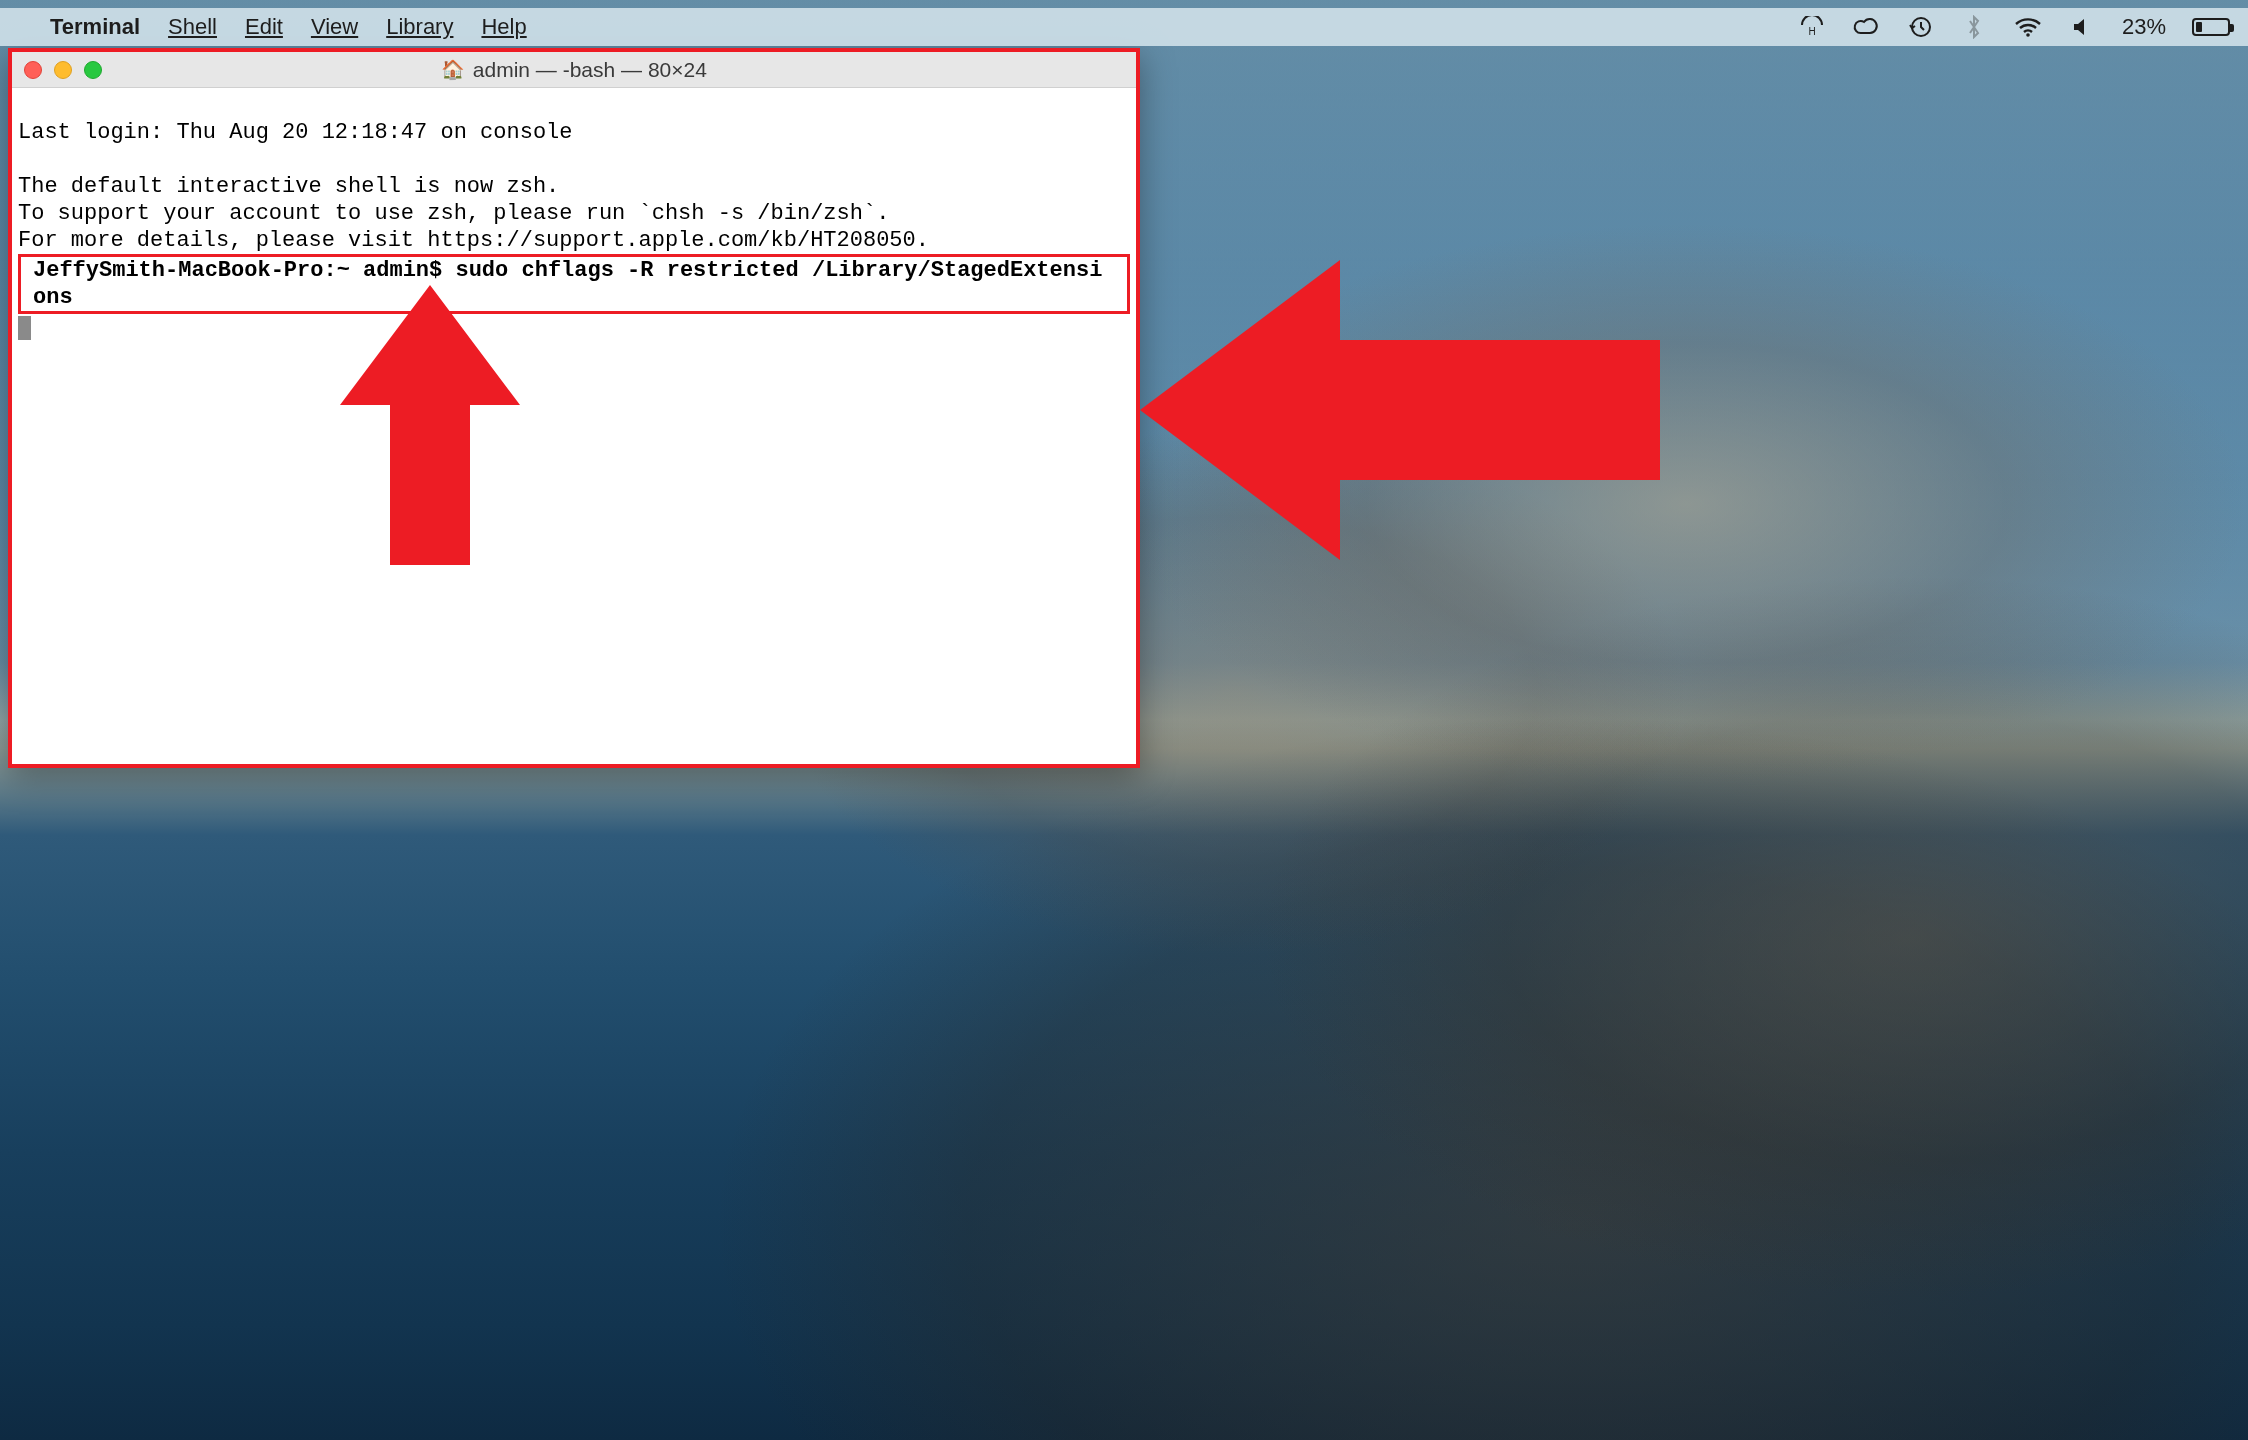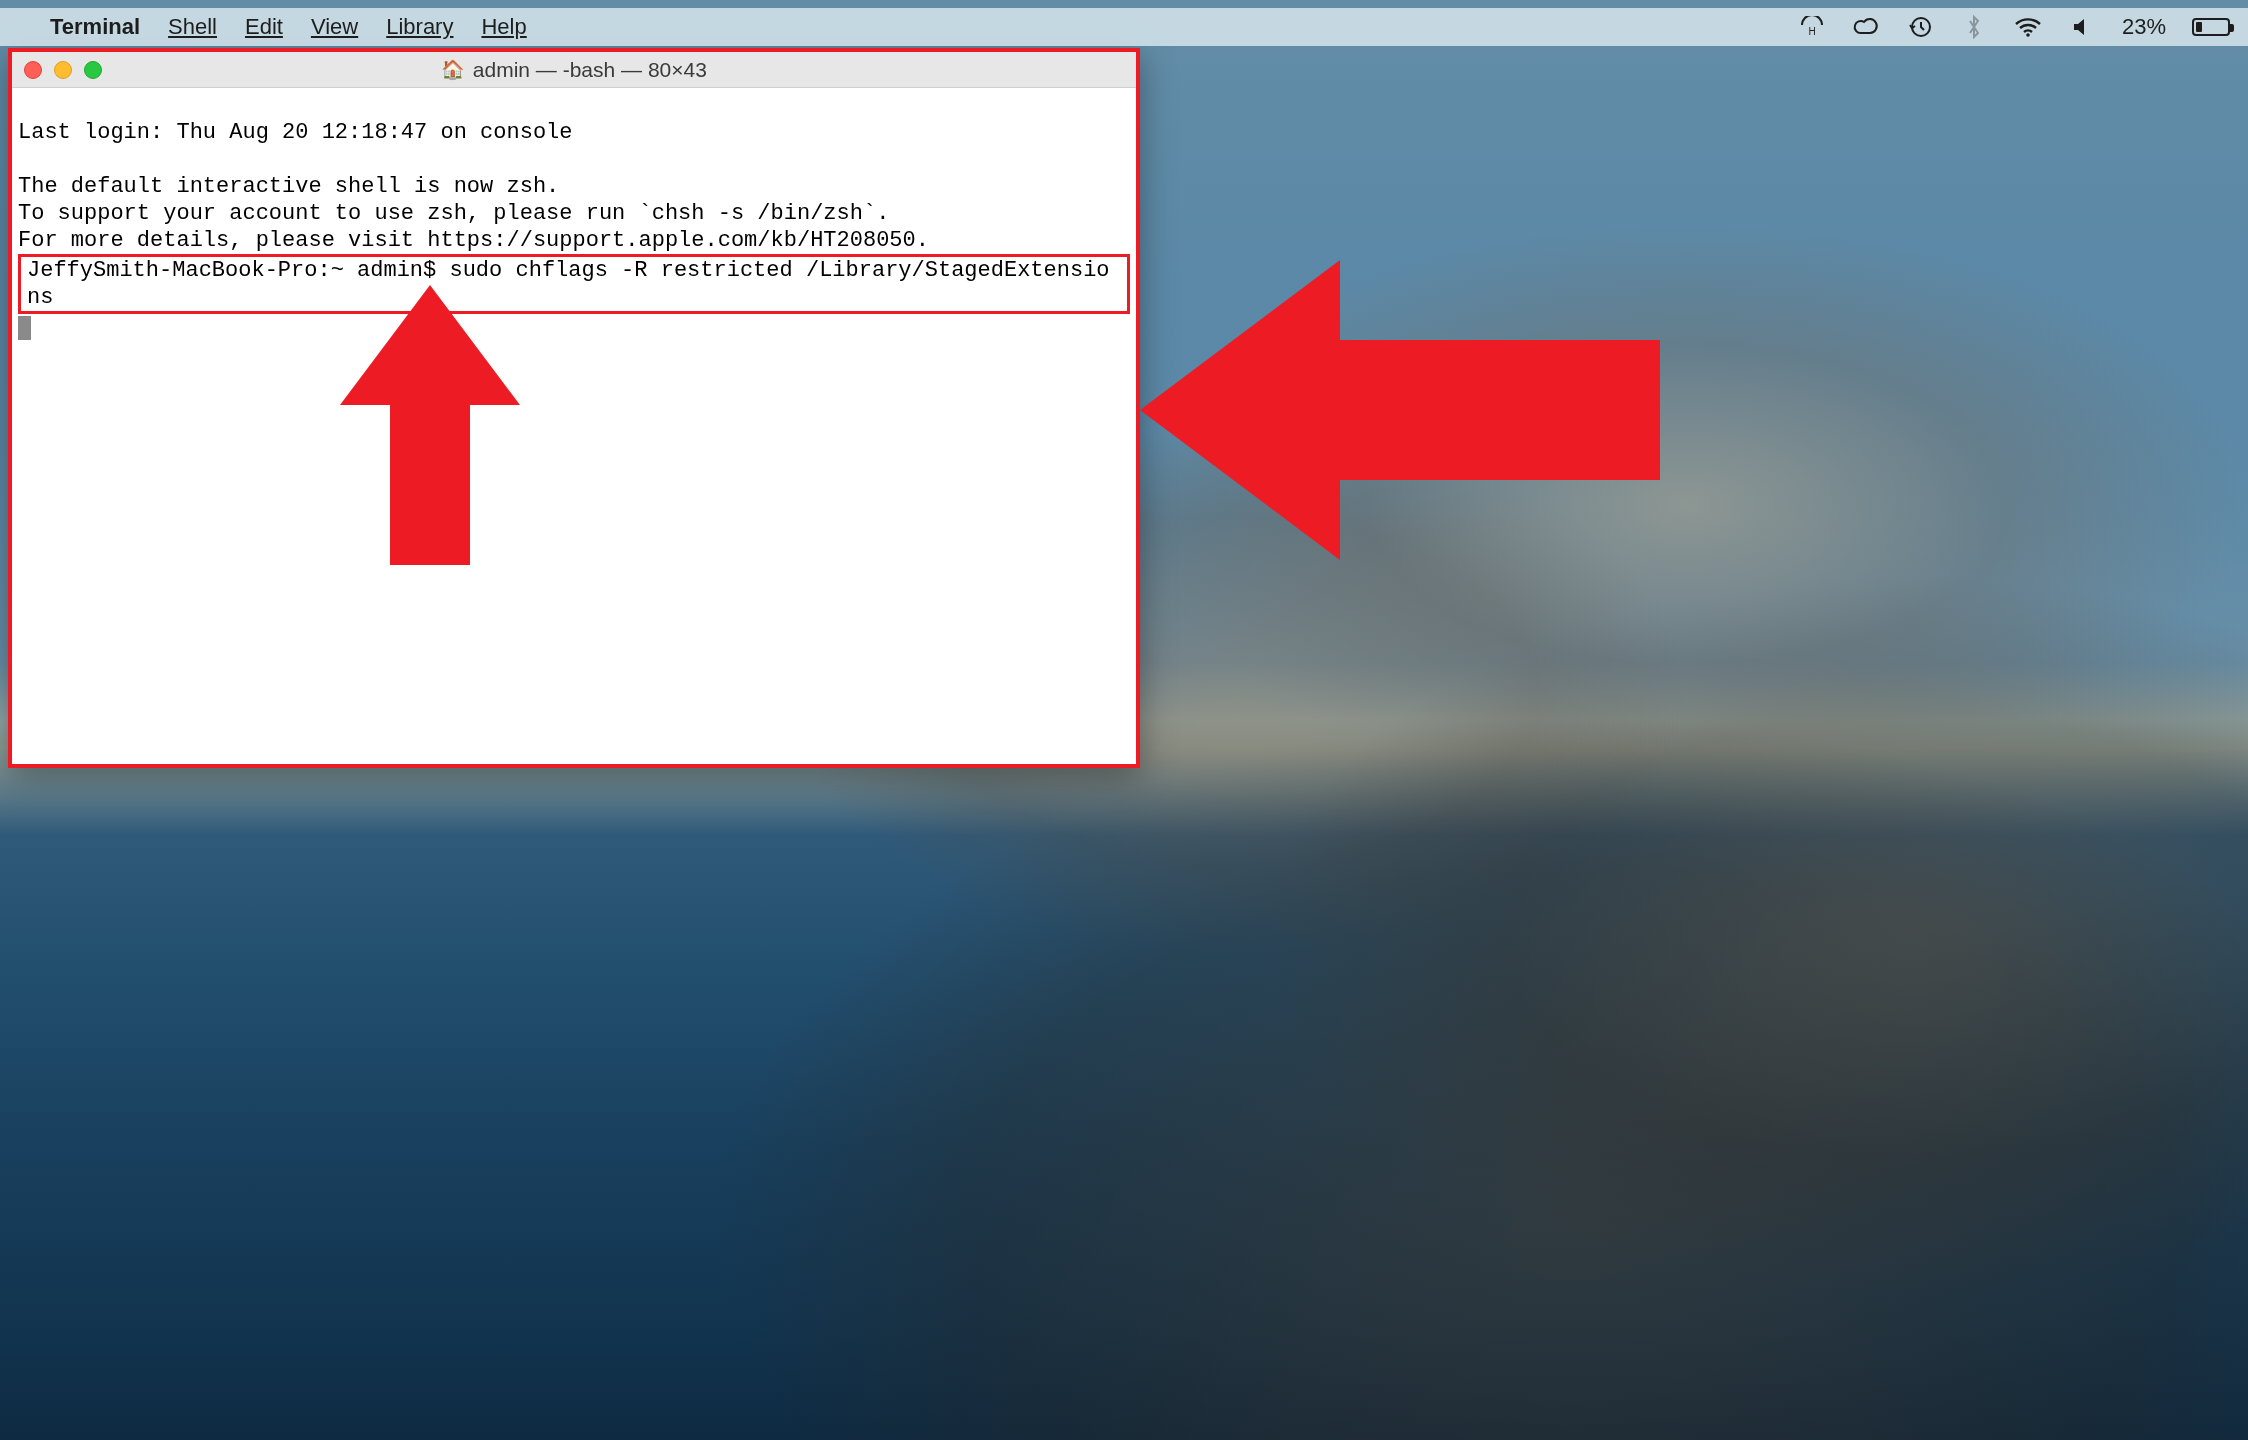--- a/index.html
+++ b/index.html
@@ -94,23 +94,24 @@
       line-height: 27px;
       color: #000;
       padding: 4px 6px;
       white-space: pre-wrap;
       word-break: break-all;
       position: relative;
     }
     .term-line { }
     .cmd-highlight {
       border: 3px solid #ed1c24;
-      padding: 0 6px;
+      padding: 0 12px;
       display: inline-block;
       line-height: 27px;
+      font-weight: bold;
     }
     .cursor-block {
       display: inline-block; width: 13px; height: 24px;
       background: #8a8a8a; vertical-align: text-bottom;
     }
 
     
     .arrow-up {
       position: absolute;
       top: 285px; left: 340px;
@@ -184,21 +185,21 @@
 
 <div class="terminal-window">
   <div class="titlebar">
     <div class="traffic">
       <span class="tl-close"></span>
       <span class="tl-min"></span>
       <span class="tl-max"></span>
     </div>
     <div class="title-text">
       <span class="home-glyph">🏠</span>
-      <span>admin — -bash — 80×43</span>
+      <span>admin — -bash — 80×24</span>
     </div>
   </div>
   <div class="terminal-body">
 <span class="term-line">Last login: Thu Aug 20 12:18:47 on console</span>
 <span class="term-line"></span>
 <span class="term-line">The default interactive shell is now zsh.</span>
 <span class="term-line">To support your account to use zsh, please run `chsh -s /bin/zsh`.</span>
 <span class="term-line">For more details, please visit https://support.apple.com/kb/HT208050.</span>
 <span class="cmd-highlight">JeffySmith-MacBook-Pro:~ admin$ sudo chflags -R restricted /Library/StagedExtensions</span>
 <span class="cursor-block"></span>

